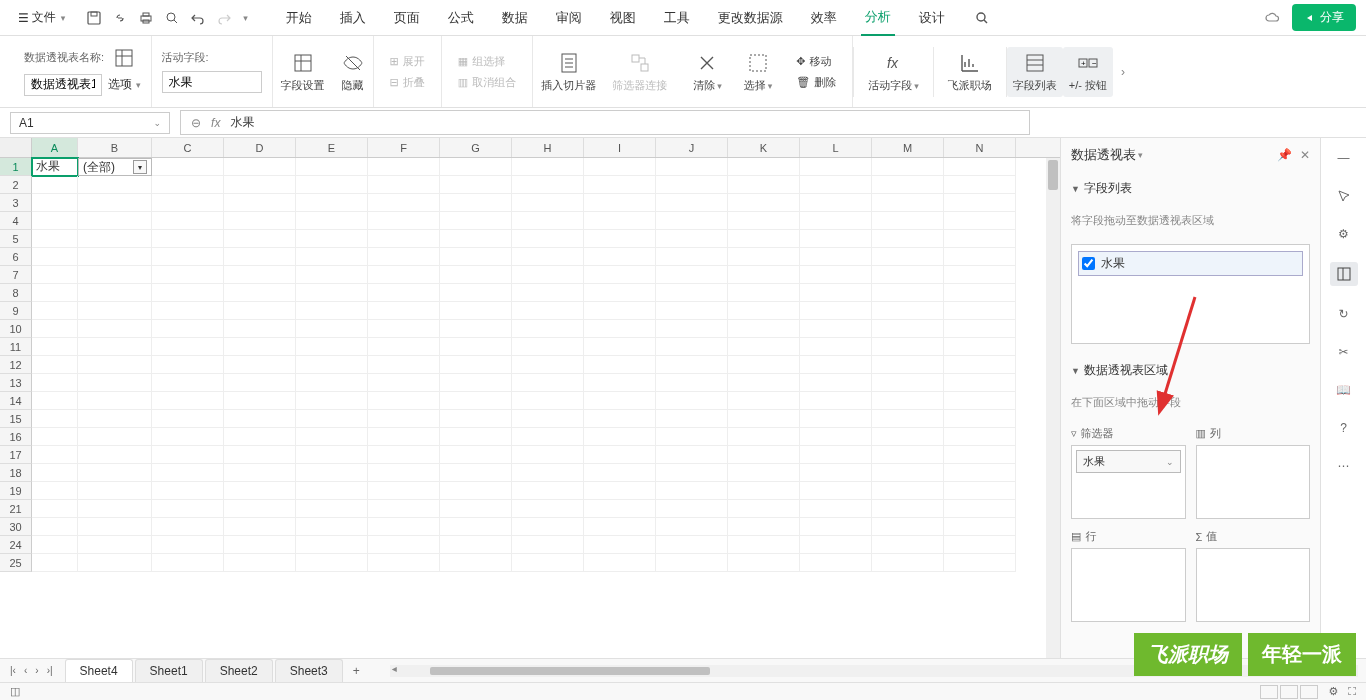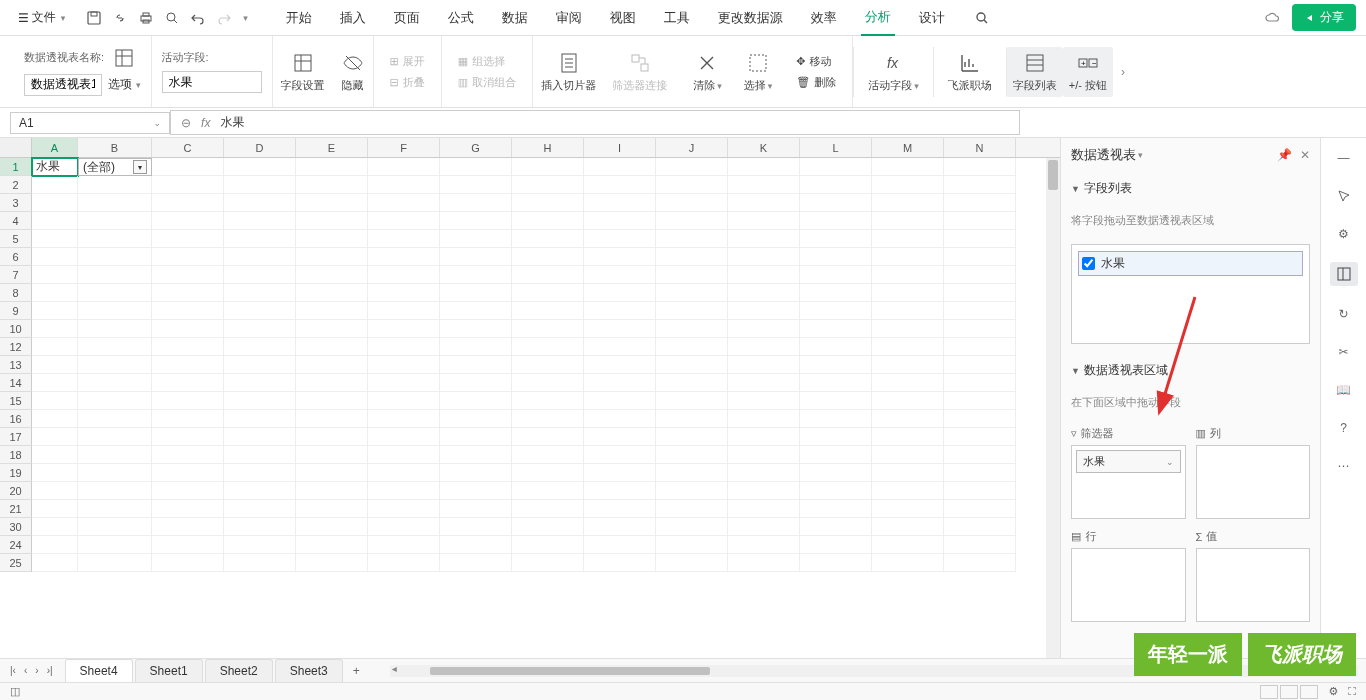--- a/index.html
+++ b/index.html
@@ -27,21 +27,21 @@
     .ribbon-vbtn { display: flex; flex-direction: column; align-items: center; gap: 3px; padding: 4px 8px; cursor: pointer; font-size: 11px; color: #444; }
     .ribbon-vbtn.disabled { color: #bbb; cursor: default; }
     .ribbon-vbtn .icn { width: 24px; height: 24px; display: flex; align-items: center; justify-content: center; }
     .ribbon-small { display: flex; align-items: center; gap: 4px; padding: 2px 6px; font-size: 11px; cursor: pointer; color: #444; }
     .ribbon-small.disabled { color: #bbb; }
     .ribbon-vstack { display: flex; flex-direction: column; gap: 2px; }
     .ribbon-btn-highlight { background: #eef0f2; border-radius: 3px; padding: 4px 6px; }
     .ribbon-expand { width: 20px; display: flex; align-items: center; justify-content: center; cursor: pointer; color: #888; }
     
     
-    .formula-bar { height: 30px; display: flex; align-items: center; border-bottom: 1px solid #e0e0e0; padding: 0 10px; }
+    .formula-bar { height: 30px; display: flex; align-items: center; border-bottom: 1px solid #e0e0e0; gap: 10px; padding: 0 10px; }
     .name-box { width: 160px; border: 1px solid #ccc; padding: 3px 8px; text-align: center; display: flex; align-items: center; justify-content: space-between; }
     .formula-input { flex: 1; border: 1px solid #ccc; padding: 3px 10px; display: flex; align-items: center; gap: 10px; max-width: 850px; }
     .fx-icon { color: #888; font-style: italic; }
     
     
     .main-area { display: flex; height: calc(700px - 36px - 72px - 30px - 24px - 18px); position: relative; }
     
     
     .sheet-container { flex: 1; overflow: hidden; position: relative; }
     .sheet { position: relative; }
@@ -543,20 +543,37 @@
           <div class="cell" style="width:72px"></div>
           <div class="cell" style="width:72px"></div>
           <div class="cell" style="width:72px"></div>
           <div class="cell" style="width:72px"></div>
           <div class="cell" style="width:72px"></div>
           <div class="cell" style="width:72px"></div>
           <div class="cell" style="width:72px"></div>
           <div class="cell" style="width:72px"></div>
         </div>
         <div class="row">
+          <div class="row-h ">11</div>
+          <div class="cell" style="width:46px"></div>
+          <div class="cell" style="width:74px"></div>
+          <div class="cell" style="width:72px"></div>
+          <div class="cell" style="width:72px"></div>
+          <div class="cell" style="width:72px"></div>
+          <div class="cell" style="width:72px"></div>
+          <div class="cell" style="width:72px"></div>
+          <div class="cell" style="width:72px"></div>
+          <div class="cell" style="width:72px"></div>
+          <div class="cell" style="width:72px"></div>
+          <div class="cell" style="width:72px"></div>
+          <div class="cell" style="width:72px"></div>
+          <div class="cell" style="width:72px"></div>
+          <div class="cell" style="width:72px"></div>
+        </div>
+        <div class="row">
           <div class="row-h ">12</div>
           <div class="cell" style="width:46px"></div>
           <div class="cell" style="width:74px"></div>
           <div class="cell" style="width:72px"></div>
           <div class="cell" style="width:72px"></div>
           <div class="cell" style="width:72px"></div>
           <div class="cell" style="width:72px"></div>
           <div class="cell" style="width:72px"></div>
           <div class="cell" style="width:72px"></div>
           <div class="cell" style="width:72px"></div>
@@ -663,37 +680,20 @@
           <div class="cell" style="width:72px"></div>
           <div class="cell" style="width:72px"></div>
           <div class="cell" style="width:72px"></div>
           <div class="cell" style="width:72px"></div>
           <div class="cell" style="width:72px"></div>
           <div class="cell" style="width:72px"></div>
           <div class="cell" style="width:72px"></div>
         </div>
         <div class="row">
           <div class="row-h ">19</div>
-          <div class="cell" style="width:46px"></div>
-          <div class="cell" style="width:74px"></div>
-          <div class="cell" style="width:72px"></div>
-          <div class="cell" style="width:72px"></div>
-          <div class="cell" style="width:72px"></div>
-          <div class="cell" style="width:72px"></div>
-          <div class="cell" style="width:72px"></div>
-          <div class="cell" style="width:72px"></div>
-          <div class="cell" style="width:72px"></div>
-          <div class="cell" style="width:72px"></div>
-          <div class="cell" style="width:72px"></div>
-          <div class="cell" style="width:72px"></div>
-          <div class="cell" style="width:72px"></div>
-          <div class="cell" style="width:72px"></div>
-        </div>
-        <div class="row">
-          <div class="row-h ">20</div>
           <div class="cell" style="width:46px"></div>
           <div class="cell" style="width:74px"></div>
           <div class="cell" style="width:72px"></div>
           <div class="cell" style="width:72px"></div>
           <div class="cell" style="width:72px"></div>
           <div class="cell" style="width:72px"></div>
           <div class="cell" style="width:72px"></div>
           <div class="cell" style="width:72px"></div>
           <div class="cell" style="width:72px"></div>
           <div class="cell" style="width:72px"></div>
@@ -897,15 +897,15 @@
       <span class="view-btn"></span>
       <span class="view-btn"></span>
       <span class="view-btn"></span>
     </div>
     <span>⚙</span>
     <span>⛶</span>
   </div>
 </div>
 
 <div class="watermark">
+  <div class="wm-box wm1">飞派职场</div>
   <div class="wm-box wm2">年轻一派</div>
-  <div class="wm-box wm1">飞派职场</div>
 </div>
 
 </body></html>

